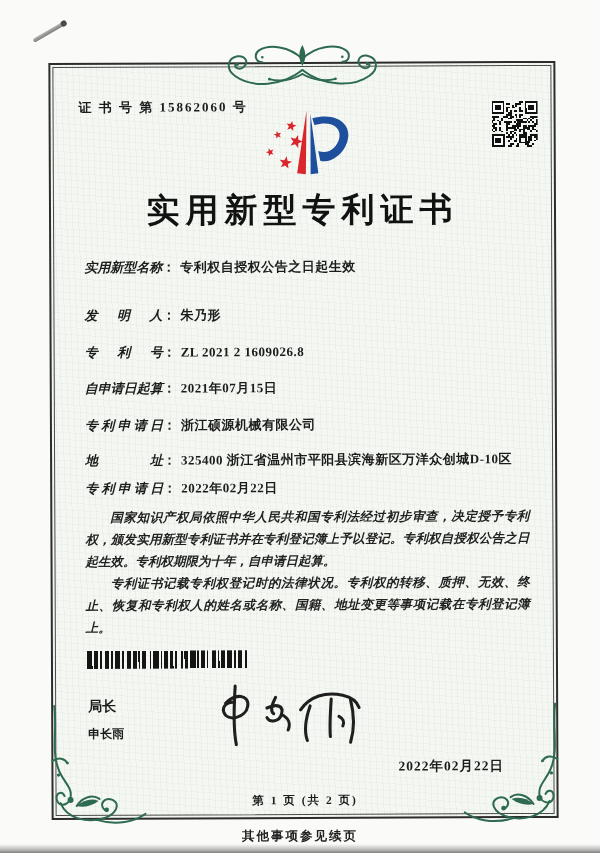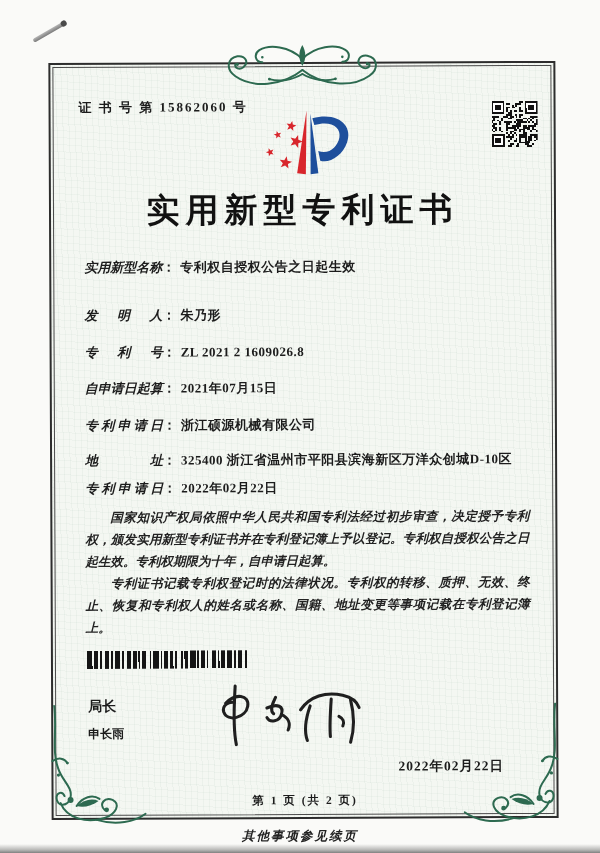--- a/index.html
+++ b/index.html
@@ -72,21 +72,21 @@
 
   .issue-date {
     position:absolute; left:345px; top:694px; font-size:13.5px; font-weight:700; letter-spacing:1px;
   }
   .page-footer {
     position:absolute; left:0; top:729px; width:100%;
     text-align:center; font-size:11.5px; font-weight:700; letter-spacing:2px;
   }
   .continuation {
     position:absolute; left:0; top:828px; width:100%;
-    text-align:center; font-size:12.5px; font-style:italic; font-weight:700; color:#222;
+    text-align:center; font-size:12.5px; font-weight:700; color:#222;
     letter-spacing:2px;
   }
   .scan-edge {
     position:absolute; left:0; bottom:0; width:100%; height:9px;
     background:linear-gradient(rgba(0,0,0,0) 0%, rgba(60,60,60,0.35) 65%, rgba(30,30,30,0.55) 100%);
   }
   svg { display:block; }
 </style>
 </head>
 <body>

